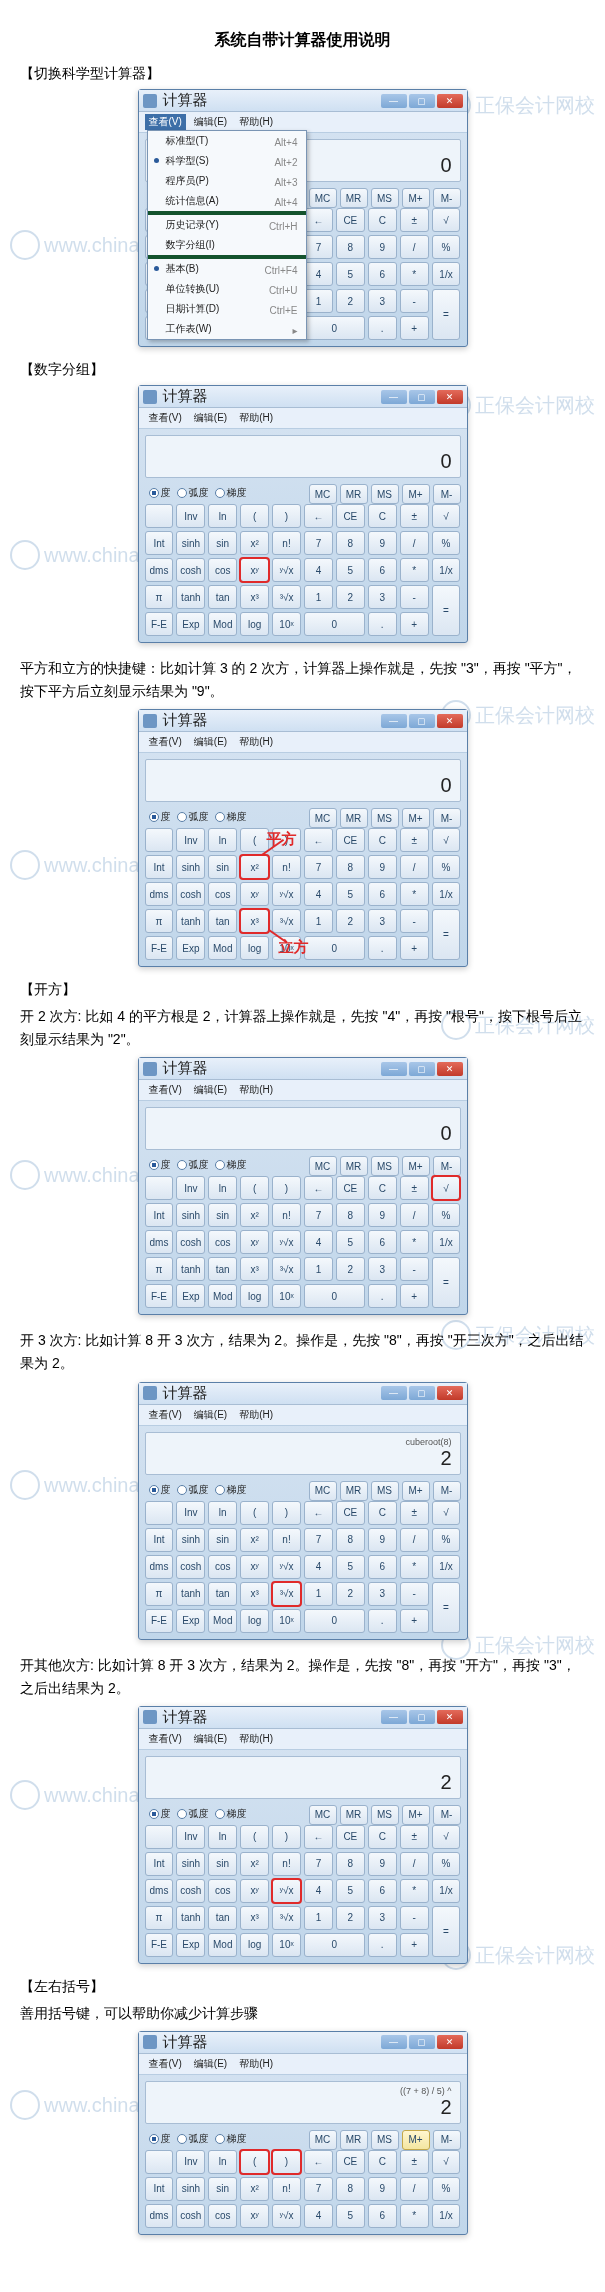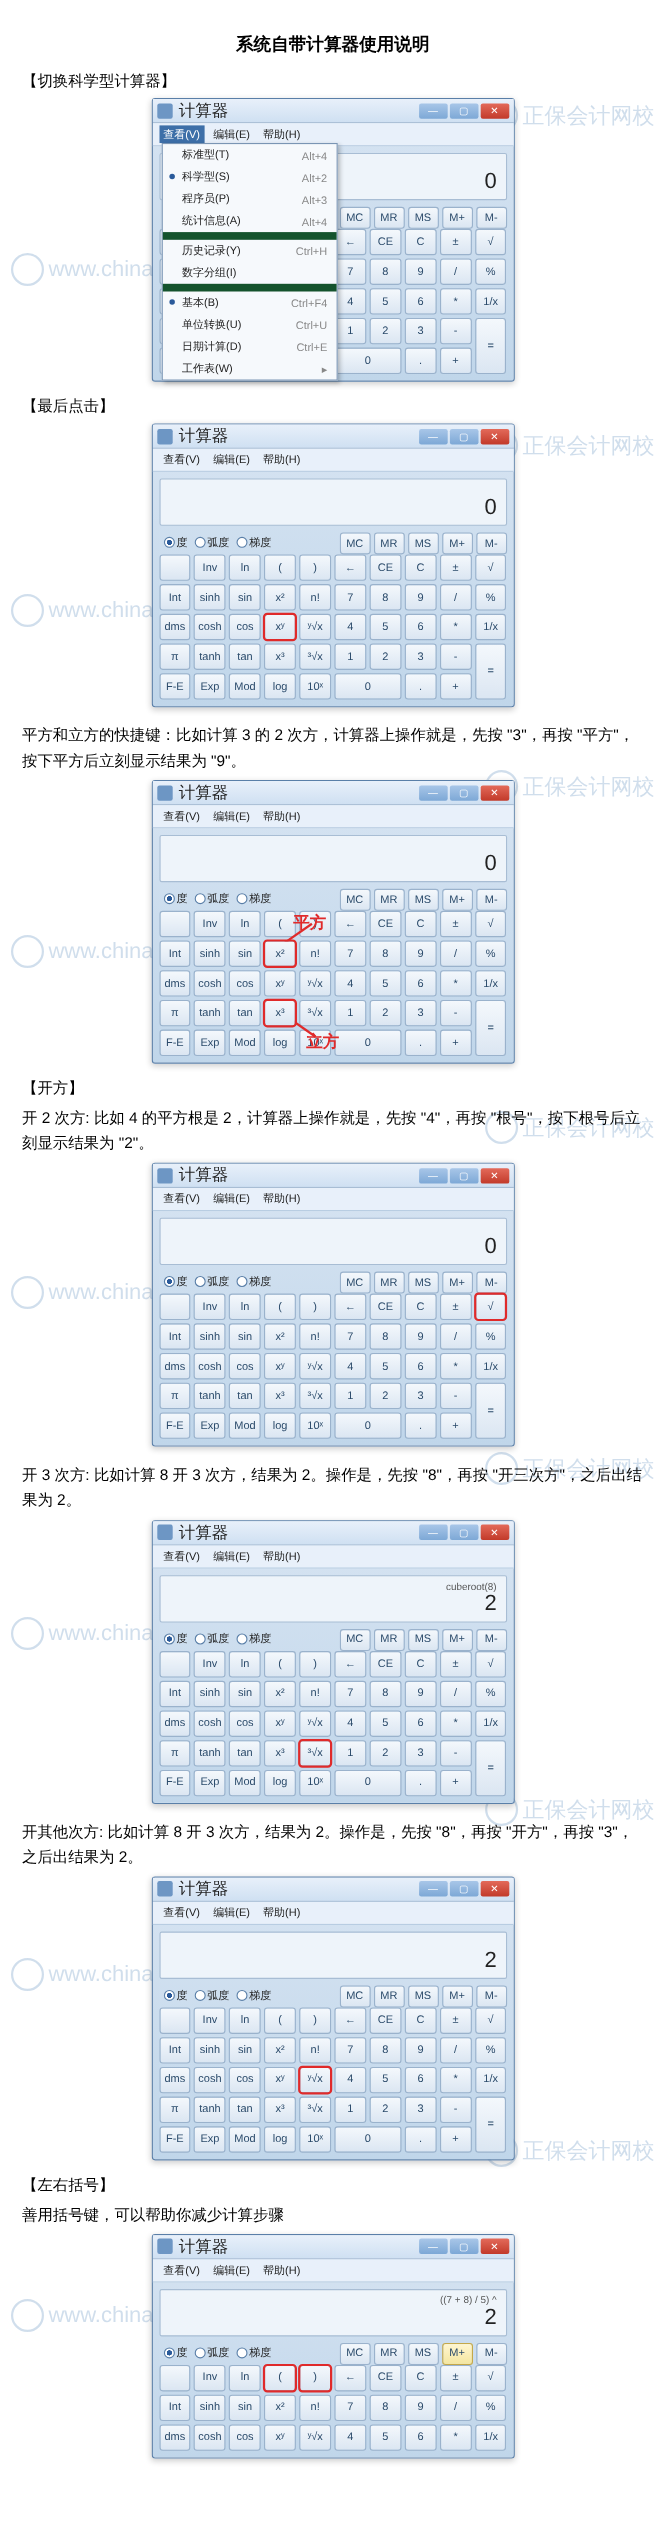--- a/index.html
+++ b/index.html
@@ -150,21 +150,21 @@
     box-shadow: 2px 2px 4px rgba(0,0,0,.25);
     font-size: 10px;
     z-index: 5;
   }
   .dropdown .row {
     display: flex; justify-content: space-between;
     padding: 3px 8px 3px 18px;
     position: relative;
     align-items: flex-end;
   }
-  .dropdown .row.sep { border-top: 7px solid #14532d; }
+  .dropdown .row.sep { border-top: 4px solid #14532d; }
   .dropdown .dot::before {
     content:""; position:absolute; left:6px; top:7px; width:5px; height:5px;
     background:#2a5a9a; border-radius:50%;
   }
   
   .wm {
     position: absolute;
     font-size: 20px;
     color: rgba(120,160,200,.35);
     z-index: 1;
@@ -351,21 +351,21 @@
             <span style="color:#888">Ctrl+E</span>
           </div>
           <div class="row">
             <span>工作表(W)</span>
             <span style="color:#888">▸</span>
           </div>
         </div>
       </div>
 </div>
 
-<p class="section-title">【最后点击】</p>
+<p class="section-title">【数字分组】</p>
 <div class="calc-wrap">
   <div class="calc-window">
         <div class="titlebar">
           <div class="icon"></div>
     <span class="title-txt">计算器</span>
     <div class="win-btns">
       <div class="win-btn win-min">—</div>
       <div class="win-btn win-max">▢</div>
       <div class="win-btn win-close">✕</div>
     </div>

